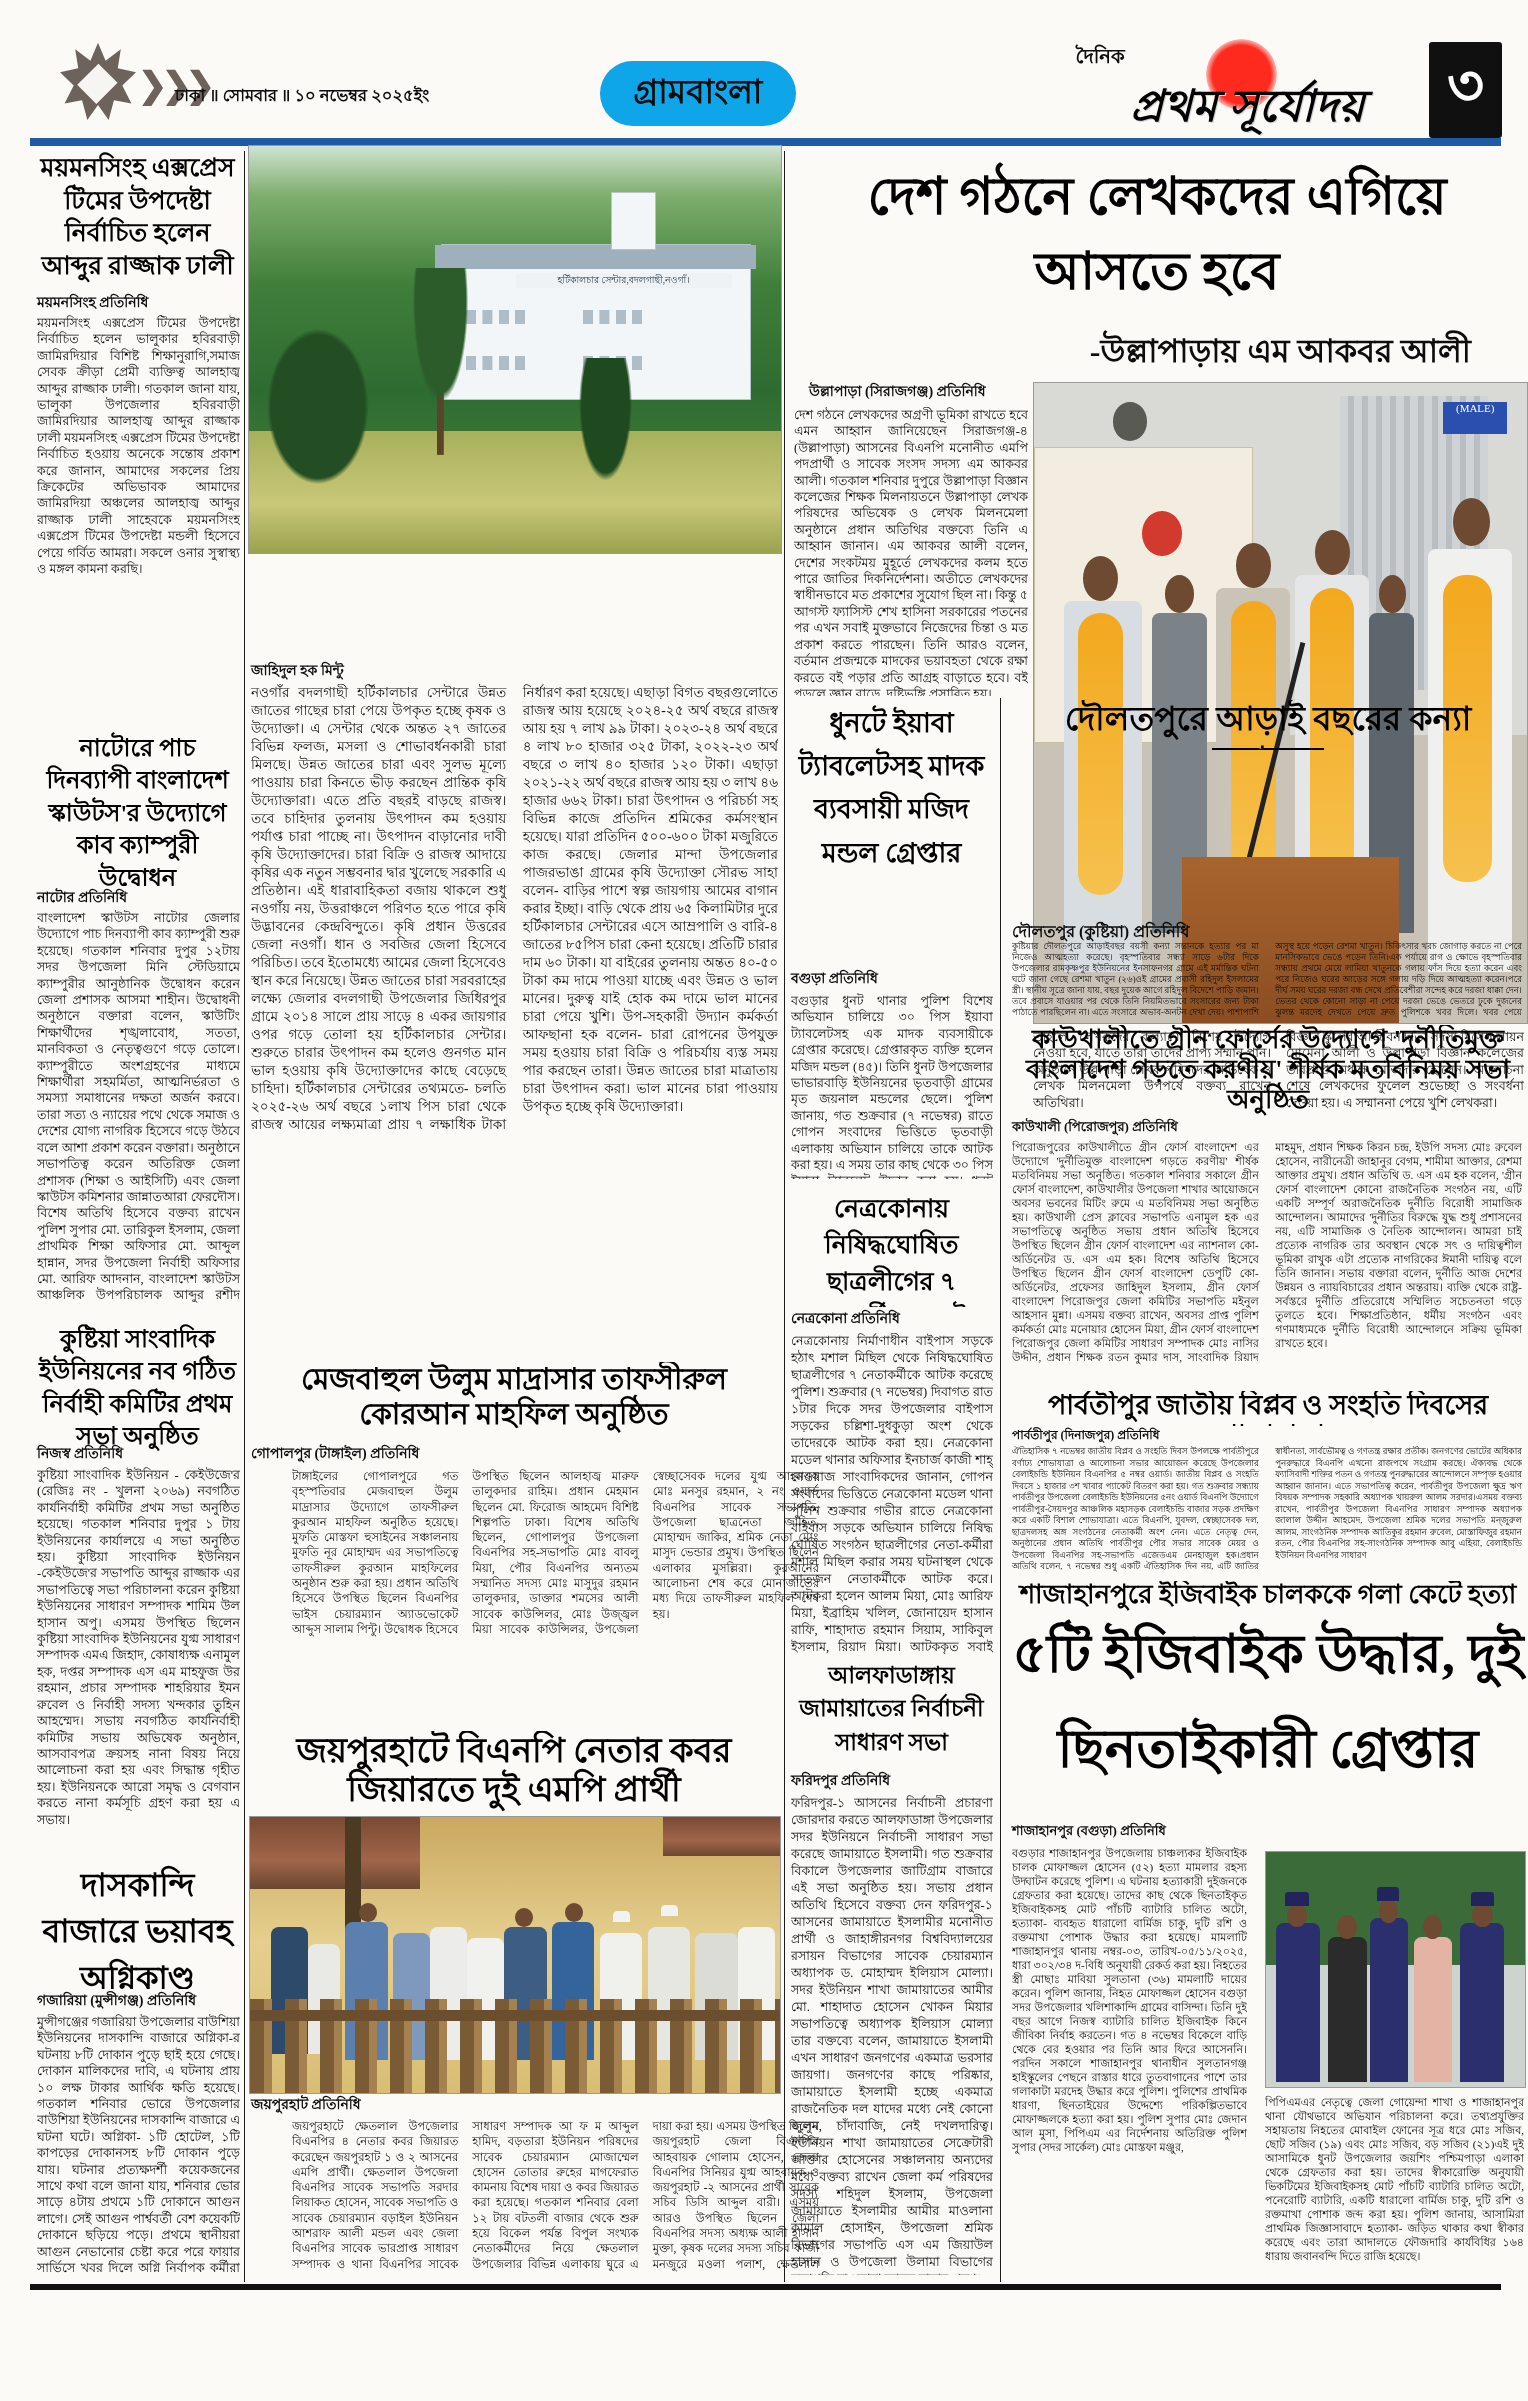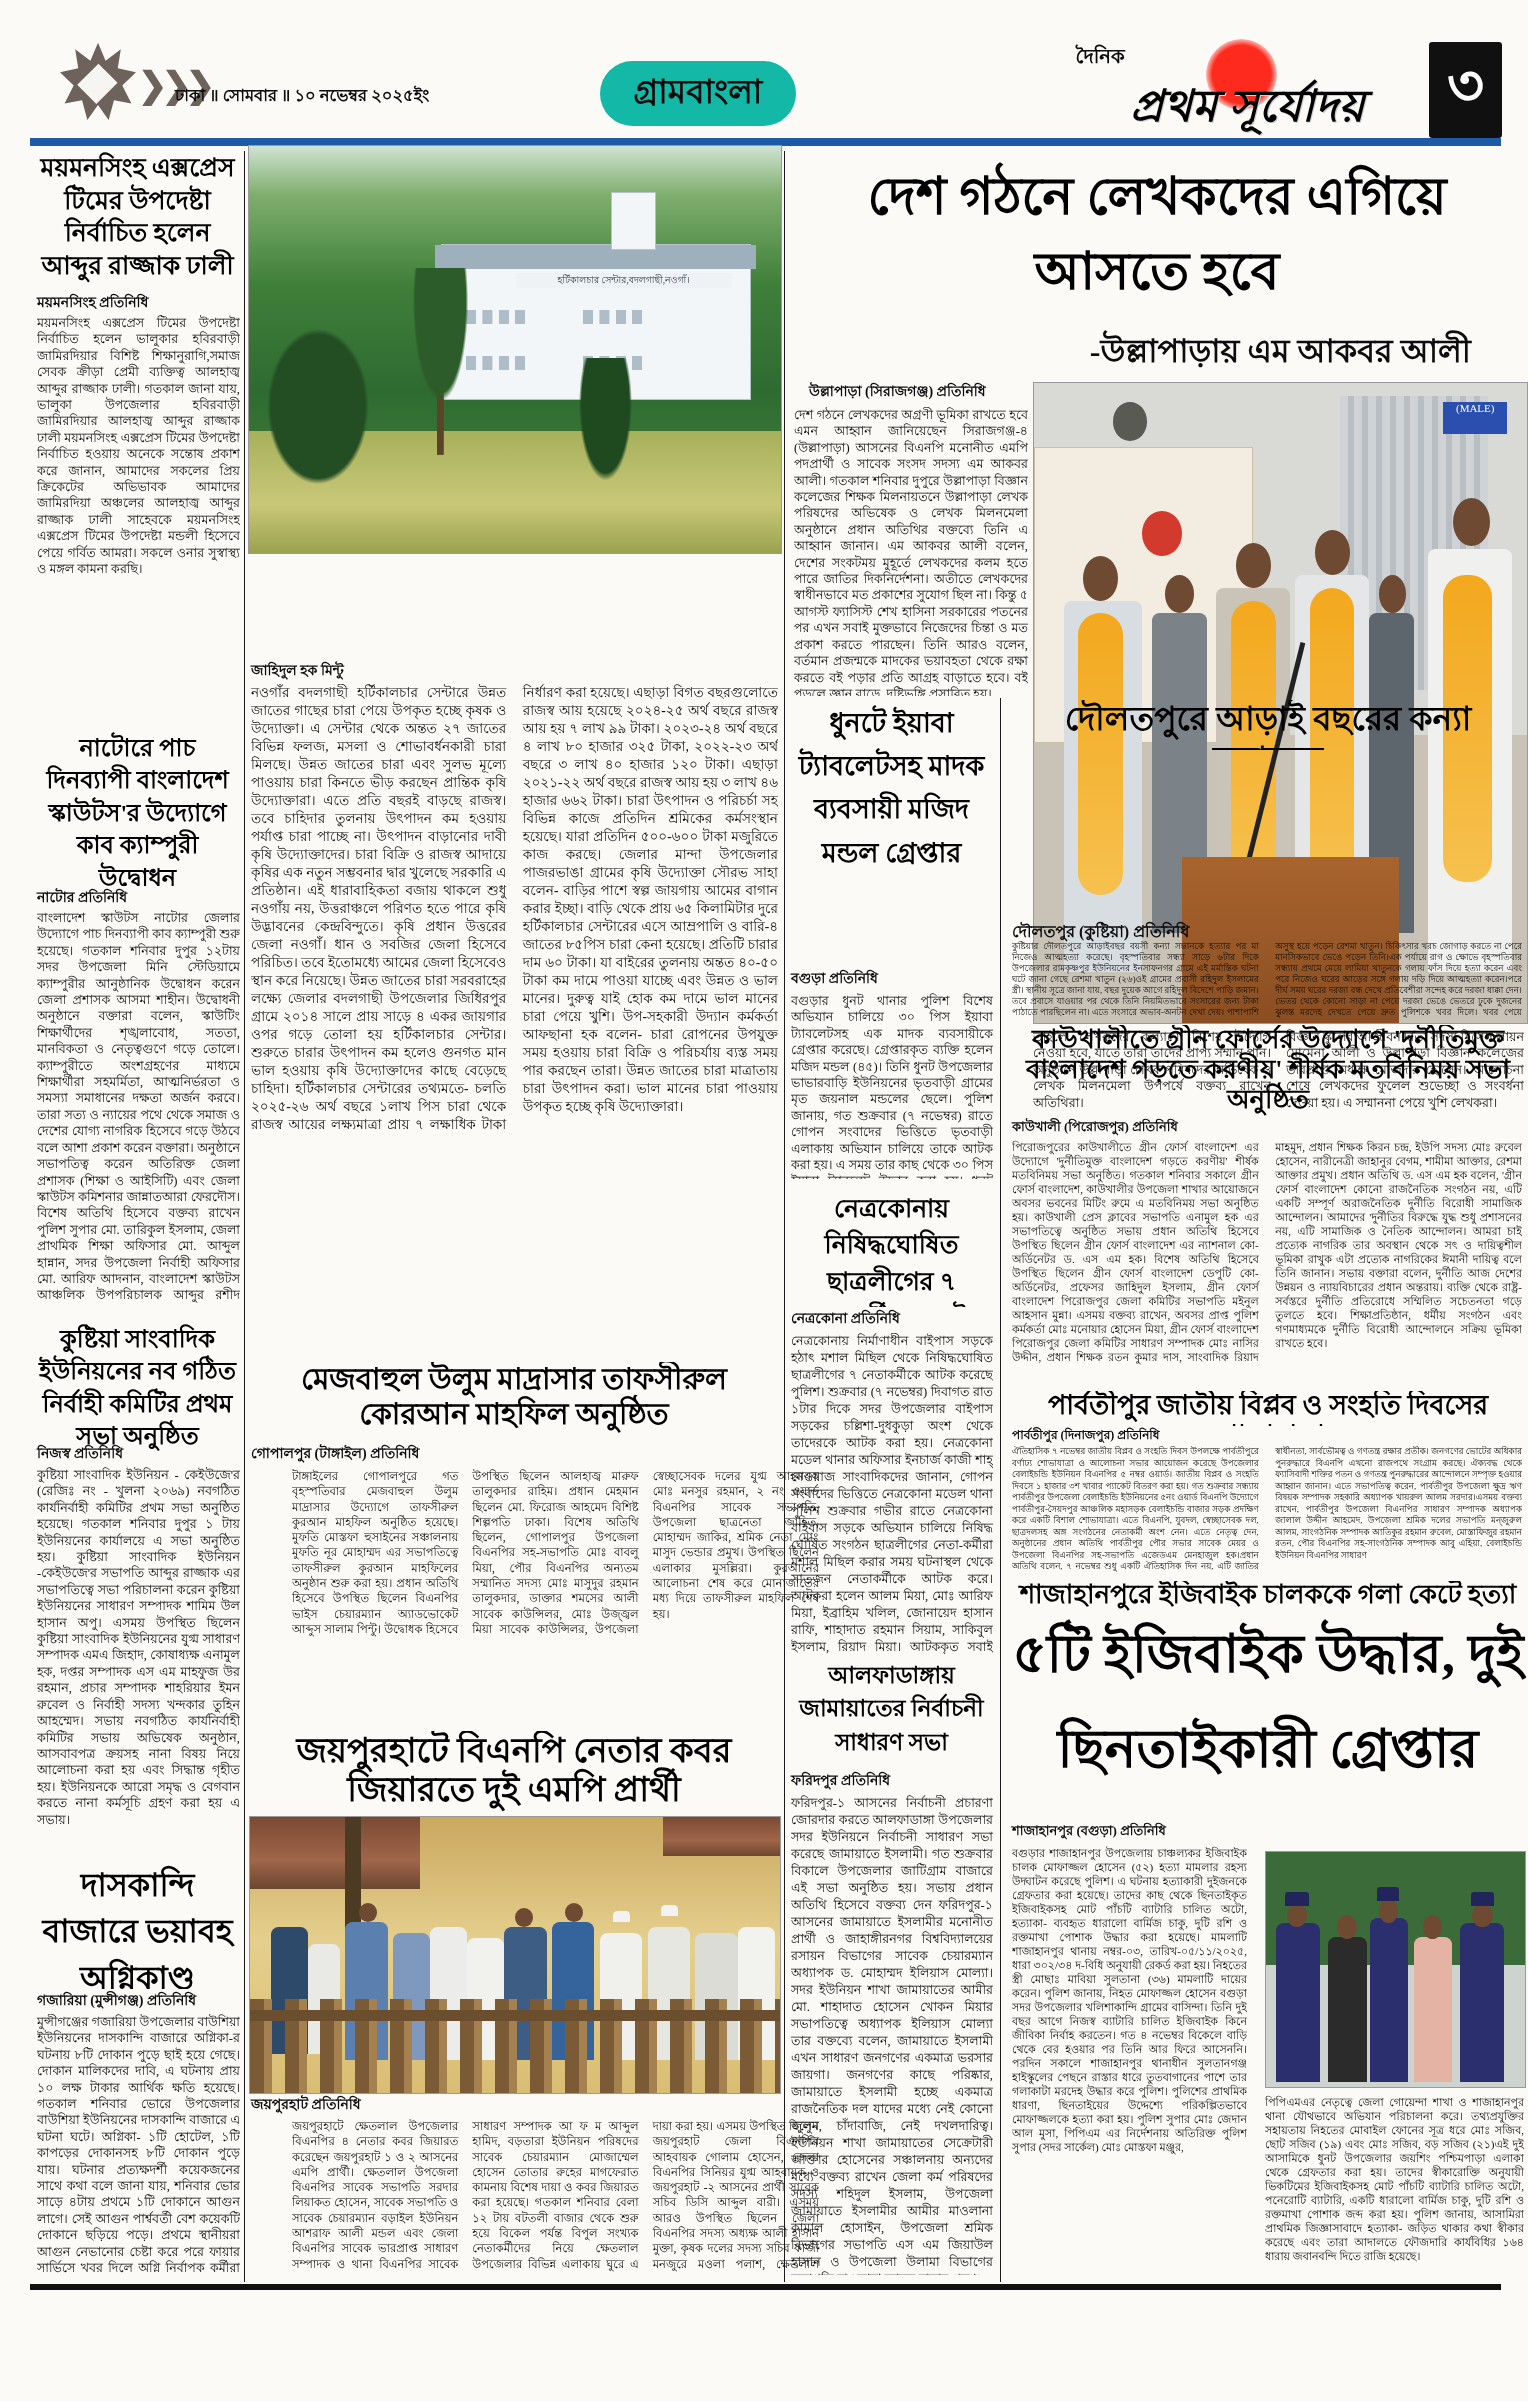--- a/index.html
+++ b/index.html
@@ -9,21 +9,21 @@
   .hl{font-weight:bold;text-align:center;color:#000;}
   .byline{font-weight:bold;font-size:14px;line-height:1.2;}
   .bt{text-align:justify;overflow:hidden;word-break:break-word;}
   .cols2{column-count:2;column-gap:16.4px;}
   .cols3{column-count:3;column-gap:14px;margin-left:41px;}
   .vrule{width:1.1px;background:#1b1b1b;}
   .hrule{background:#111;}
   .photo{overflow:hidden;border:0.5px solid #999;}
   .fig{position:absolute;}
   
-  .pill{background:#14b8a6;border-radius:38px;display:flex;align-items:center;justify-content:center;text-align:center;}
+  .pill{background:#0ea5e9;border-radius:38px;display:flex;align-items:center;justify-content:center;text-align:center;}
   .pagebox{background:#101010;color:#fff;display:flex;align-items:center;justify-content:center;border-radius:3.3px;}
   .star8{background:#6e635c;clip-path:polygon(50% 0%,60% 22%,80% 8%,76% 31%,100% 36%,82% 52%,94% 74%,71% 70%,64% 94%,50% 76%,36% 94%,29% 70%,6% 74%,18% 52%,0% 36%,24% 31%,20% 8%,40% 22%);}
   .star8 .inner{position:absolute;left:32%;top:32%;width:36%;height:36%;background:#f6f5f2;transform:rotate(45deg);}
   .chev{color:#6e635c;font-weight:bold;letter-spacing:-5.5px;}
   .sun{background:radial-gradient(circle,#ff2a1e 0 58%,rgba(255,42,30,.35) 70%,transparent 72%);border-radius:50%;}
   .mast{font-weight:bold;font-style:italic;letter-spacing:0.5px;color:#000;text-shadow:1.1px 1.1px 0 #cfcfcf;}
   
   .treeband{background:linear-gradient(180deg,#cfe3d2 0,#7fae6e 12%,#3f7f3a 34%,#2e6b31 60%,#4c8a3e 100%);}
   .lawn{background:linear-gradient(180deg,#a7b05b,#c9c878 60%,#9aa24e);}
   .bldg{background:#f3f6f8;border:1.1px solid #b9c2c9;}

